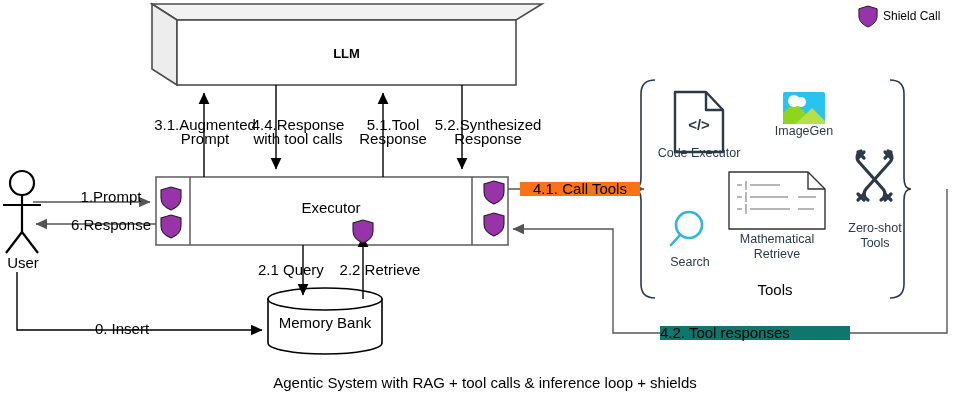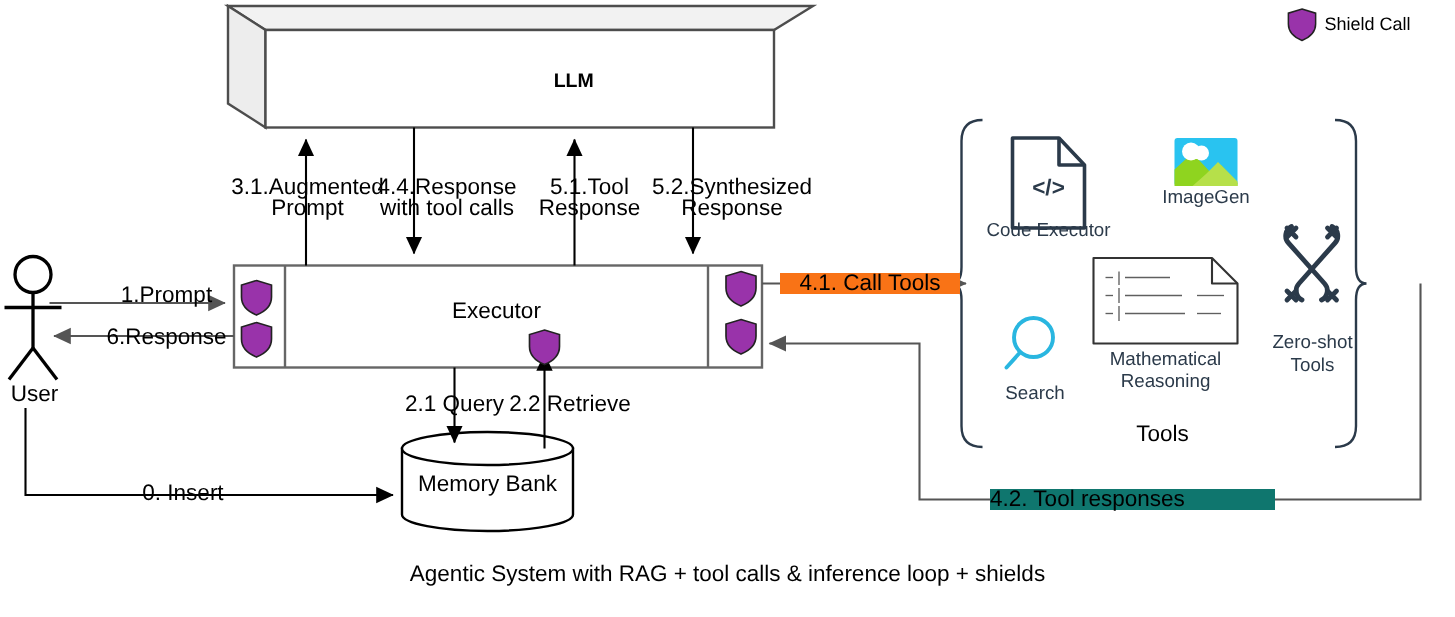--- a/index.html
+++ b/index.html
@@ -5,21 +5,21 @@
   html,body{margin:0;padding:0;background:#ffffff;}
   body{width:970px;height:411px;position:relative;overflow:hidden;
        font-family:"Liberation Sans","DejaVu Sans",sans-serif;color:#000;}
   .lbl{position:absolute;font-size:15px;color:#000;line-height:14px;white-space:pre;}
   .bold{font-weight:normal;}
   svg{position:absolute;left:0;top:0;overflow:visible;}
   #wires{width:970px;height:411px;}
   .tooltxt{position:absolute;font-size:12.5px;color:#2b3a4a;text-align:center;line-height:15px;white-space:pre;}
   .caption{position:absolute;left:0;top:374px;width:970px;text-align:center;
            font-size:15px;color:#000;}
-  .llmlabel{position:absolute;font-weight:bold;font-size:13px;padding-left:36px;}
+  .llmlabel{position:absolute;font-weight:bold;font-size:13px;}
   .shield{position:absolute;}
 </style>
 </head>
 <body>
 
 <svg id="wires" viewBox="0 0 970 411">
   <defs>
     <marker id="ar" markerWidth="9" markerHeight="9" refX="8" refY="4.5" orient="auto">
       <path d="M0,0.6 L8.4,4.5 L0,8.4 z" fill="#000"></path>
     </marker>
@@ -172,40 +172,40 @@
 <div class="lbl bold" style="left:190px;top:201px;width:282px;text-align:center">Executor</div>
 
 <div class="lbl bold" style="left:268px;top:316px;width:114px;text-align:center">Memory Bank</div>
 
 <div class="lbl bold" style="left:0px;top:256px;width:46px;text-align:center">User</div>
 
 <div class="lbl" style="left:63px;top:190px;width:96px;text-align:center">1.Prompt</div>
 <div class="lbl" style="left:63px;top:218px;width:96px;text-align:center">6.Response</div>
 <div class="lbl" style="left:62px;top:322px;width:120px;text-align:center">0. Insert</div>
 
-<div class="lbl" style="left:258px;top:263px;width:90px;text-align:center">2.1 Query</div>
+<div class="lbl" style="left:258px;top:263px;width:90px;text-align:left">2.1 Query</div>
 <div class="lbl" style="left:330px;top:263px;width:100px;text-align:center">2.2 Retrieve</div>
 
 <div class="lbl" style="left: 140px; top: 118px; width: 130px; text-align: center; white-space: pre-line;">3.1.Augmented
 Prompt</div>
 <div class="lbl" style="left: 233px; top: 118px; width: 130px; text-align: center; white-space: pre-line;">4.4.Response
 with tool calls</div>
 <div class="lbl" style="left: 340px; top: 118px; width: 106px; text-align: center; white-space: pre-line;">5.1.Tool
 Response</div>
 <div class="lbl" style="left: 420px; top: 118px; width: 136px; text-align: center; white-space: pre-line;">5.2.Synthesized
 Response</div>
 
 <div class="lbl" style="left:520px;top:182px;width:120px;text-align:center;background:#f97316">4.1. Call Tools</div>
 <div class="lbl" style="left:660px;top:326px;width:190px;text-align:left;background:#0f766e">4.2. Tool responses</div>
 
 <div class="tooltxt" style="left:644px;top:146px;width:110px">Code Executor</div>
 <div class="tooltxt" style="left:759px;top:124px;width:90px">ImageGen</div>
 <div class="tooltxt" style="left:652px;top:255px;width:76px">Search</div>
 <div class="tooltxt" style="left: 727px; top: 232px; width: 100px; white-space: pre-line;">Mathematical
-Reasoning</div>
+Retrieve</div>
 <div class="tooltxt" style="left: 840px; top: 200px; width: 70px; white-space: pre-line; margin-top: 21px;">Zero-shot
 Tools</div>
 
 <div class="lbl bold" style="left:715px;top:283px;width:120px;text-align:center">Tools</div>
 
 <div class="lbl" style="left:883px;top:9px;width:90px;text-align:left;font-size:12px">Shield Call</div>
 
 <div class="caption">Agentic System with RAG + tool calls &amp; inference loop + shields</div>
 
 </body></html>

